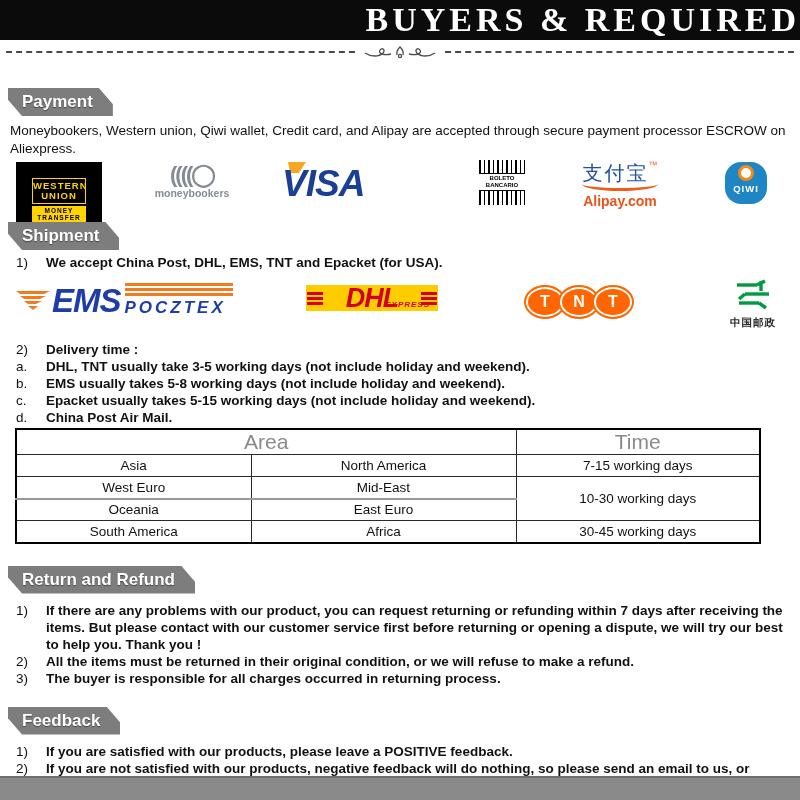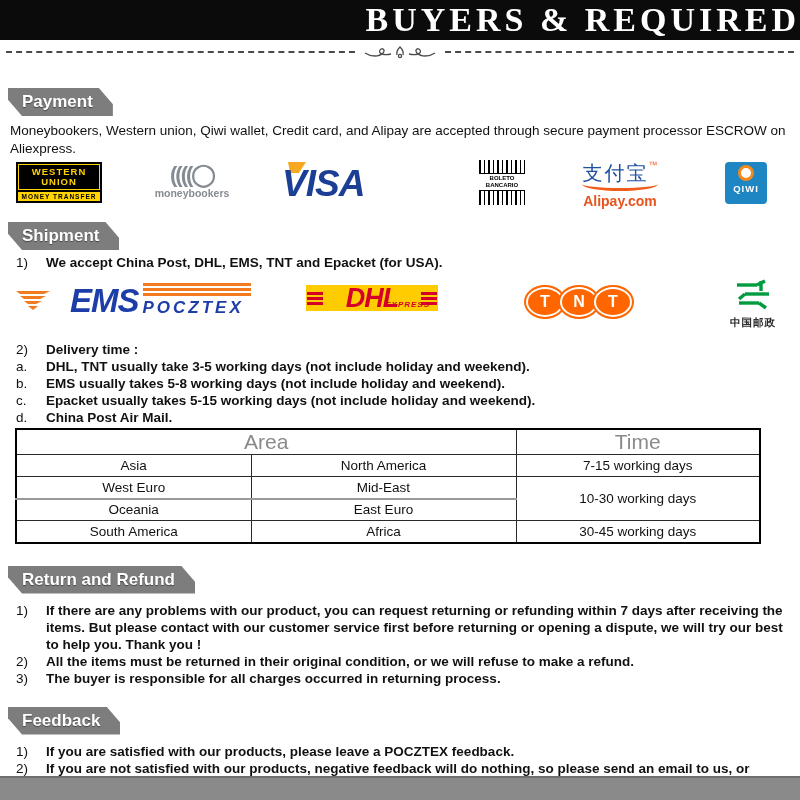--- a/index.html
+++ b/index.html
@@ -38,21 +38,21 @@
   .li { display:flex; padding-left:16px; font-size:13.5px; line-height:17px; margin-top:0; }
   .li .num { flex:0 0 30px; }
   .li .txt { flex:1; padding-right:1px;font-weight:bold; }
   .list-block { margin-top:8px; }
 
   
   .logo-row { position:relative; }
   .pay-row { height:50px; margin-top:2px; }
   .ship-row { height:56px; margin-top:6px; }
 
-  .wu { position:absolute; left:16px; top:2px; width:86px; background:#000; padding:2px; }
+  .wu { position:absolute; left:16px; top:2px; width:86px; background:#000; padding:16px; }
   .wu .wu-top { border:1px solid var(--wu_yellow); color:var(--wu_yellow);
     font-weight:bold; font-size:9.5px; line-height:10px; text-align:center;
     letter-spacing:1px; padding:2px 0; }
   .wu .wu-bottom { margin-top:2px; background:var(--wu_yellow); color:#000;
     font-weight:bold; font-size:6.5px; text-align:center; letter-spacing:1px; padding:1px 0; }
 
   .mb { position:absolute; left:150px; top:4px; width:84px; text-align:center; color:var(--mb_gray); }
   .mb .arcs { font-size:22px; font-weight:bold; letter-spacing:-2px; line-height:22px; }
   .mb .name { font-size:10.5px; font-weight:bold; margin-top:1px; }
 
@@ -70,29 +70,29 @@
 
   .alipay { position:absolute; left:575px; top:0; width:90px; text-align:center; }
   .alipay .cn { font-size:20px; font-weight:normal; color:var(--alipay_blue); letter-spacing:2px; }
   .alipay .tm { font-size:9px; color:var(--alipay_orange); vertical-align:top; }
   .alipay .swoosh { width:76px; height:7px; margin:-3px auto 0 auto;
     border-bottom:3px solid var(--alipay_orange);
     border-radius:0 0 50% 50% / 0 0 100% 100%; }
   .alipay .site { margin-top:2px; font-size:14px; font-weight:bold; color:#e8541e; }
 
   .qiwi { position:absolute; left:725px; top:2px; width:42px; height:42px;
-    background:var(--qiwi_blue); border-radius:4px; text-align:center; padding-top:3px; }
+    background:var(--qiwi_blue); border-radius:16px; text-align:center; padding-top:3px; }
   .qiwi .ring { width:16px; height:16px; border-radius:50%; background:#fff;
     border:3px solid var(--qiwi_orange); margin:0 auto; }
   .qiwi .name { color:#fff; font-weight:bold; font-size:9.5px; letter-spacing:1px; margin-top:2px; }
 
   
   .ems { position:absolute; left:16px; top:6px; display:flex; align-items:flex-start; }
   .ems .word { font-size:33px; line-height:36px; font-weight:900; font-style:italic;
-    color:var(--ems_blue); letter-spacing:-1px; margin-left:20px; }
+    color:var(--ems_blue); letter-spacing:-1px; margin-left:2px; }
   .ems-right { margin-left:4px; }
   .ems-right .bar { width:108px; height:3px; background:var(--ems_orange); margin-bottom:2px; }
   .ems-right .sub { font-size:17px; font-weight:900; font-style:italic;
     color:var(--ems_blue); letter-spacing:3px; margin-top:1px; }
 
   .dhl { position:absolute; left:306px; top:8px; width:132px; height:26px;
     background:var(--dhl_yellow); display:flex; align-items:center; justify-content:center;gap:20px; }
   .dhl .stripes { width:16px; }
   .dhl .stripes div { height:3px; background:var(--dhl_red); margin:2px 0; }
   .dhl .word { font-size:27px; font-weight:900; font-style:italic; color:var(--dhl_red);
@@ -326,21 +326,21 @@
       <span class="txt">The buyer is responsible for all charges occurred in returning process.</span>
     </div>
   </div>
 
   <div class="sec-feedback-badge">
     <span class="badge">Feedback</span>
   </div>
   <div class="list-block">
     <div class="li">
       <span class="num">1)</span>
-      <span class="txt">If you are satisfied with our products, please leave a POCZTEX feedback.</span>
+      <span class="txt">If you are satisfied with our products, please leave a POSITIVE feedback.</span>
     </div>
     <div class="li">
       <span class="num">2)</span>
       <span class="txt">If you are not satisfied with our products, negative feedback will do nothing, so please send an email to us, or contact with our sales service on trade manager, we will give you a satisfied answer! Thank you !</span>
     </div>
   </div>
 
   <div class="footer-bar"></div>
 </div>
 

